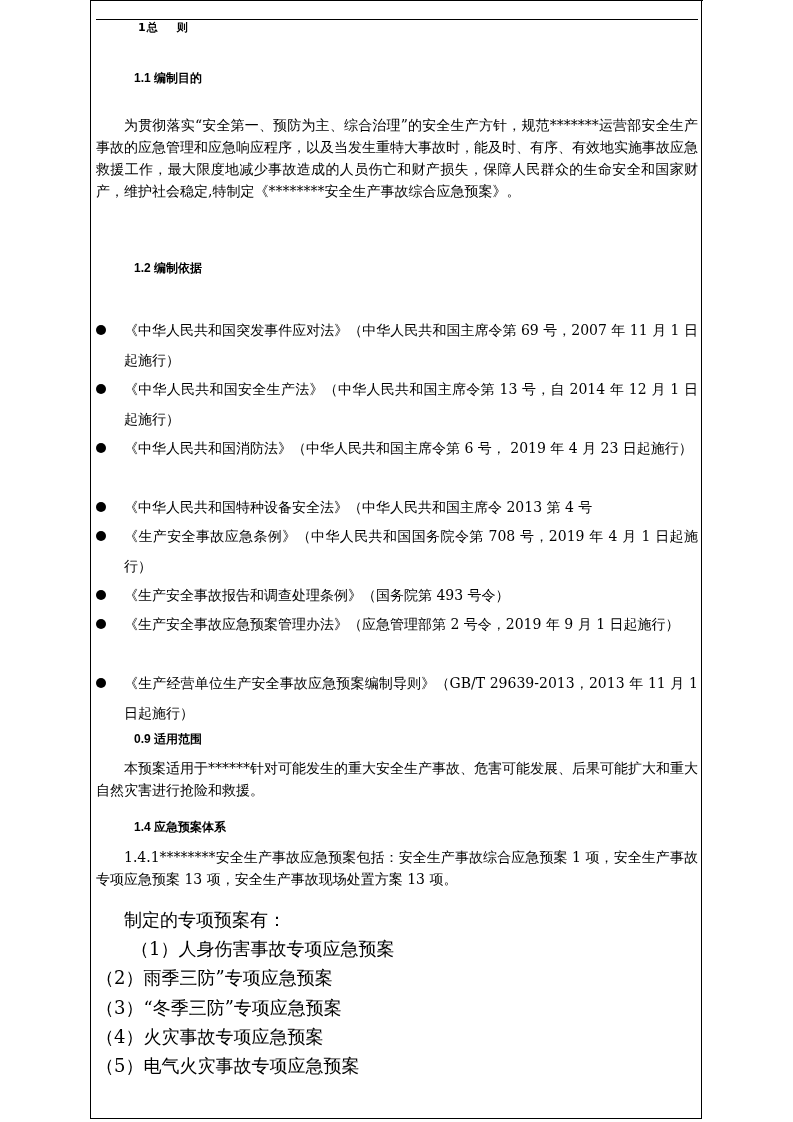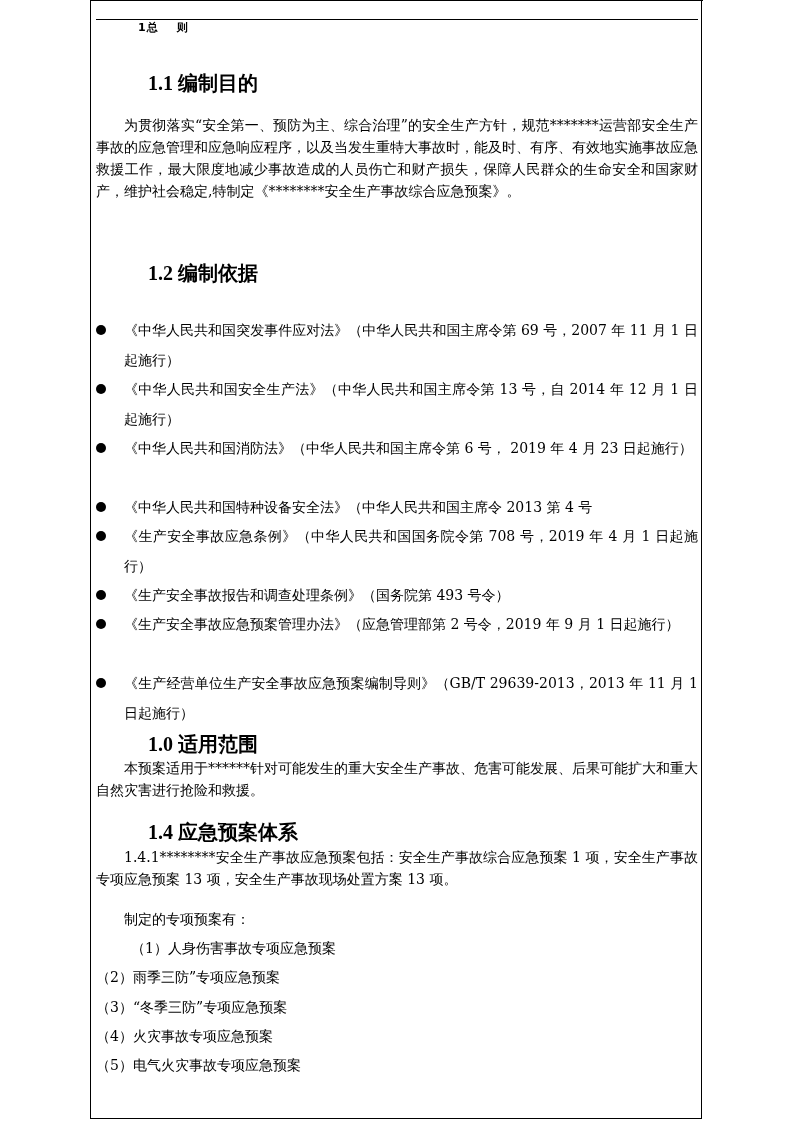--- a/index.html
+++ b/index.html
@@ -6,28 +6,28 @@
   body { width: 793px; height: 1122px; position: relative; overflow: hidden;
          font-family: "DejaVu Serif", "Liberation Serif", serif; color: #000; }
   .page-frame { position: absolute; left: 90px; top: 0px; width: 612px; height: 1119px;
                 border: 1px solid #000; border-top: none; box-sizing: border-box; }
   .page-frame-top { position: absolute; left: 90px; top: 0; width: 613px; height: 1px; background:#000; }
   .header-rule { position: absolute; left: 96px; top: 19px; width: 602px; height: 1px; background: #000; }
   .content { position: absolute; left: 96px; top: 0; width: 602px; }
   .h1 { position: absolute; left: 42px; top: 20px; font-size: 11px; font-weight: bold;
         font-family: "DejaVu Sans", "Liberation Sans", sans-serif; letter-spacing: 1px; }
   .h1 .gap { display: inline-block; width: 18px; }
-  .h2 { position: absolute; left: 52px; font-size: 20px; font-weight: bold;
-        font-family: Liberation Serif, serif; }
+  .h2 { position: absolute; left: 38px; font-size: 12px; font-weight: bold;
+        font-family: Liberation Sans, sans-serif; }
   .para { position: absolute; left: 0; width: 602px; font-size: 14px; line-height: 22px;
           text-align: justify; text-indent: 28px; }
   .bullet-item { position: absolute; left: 0; width: 602px; font-size: 14px; line-height: 29.5px; }
   .bullet-dot { position: absolute; left: 0; top: 9px; width: 10px; height: 10px; border-radius: 50%; background:#000; }
   .bullet-text { position: absolute; left: 28px; width: 574px; text-align: justify; }
-  .plan-item { position: absolute; left: 28px; font-size: 14px; line-height: 29.5px; }
+  .plan-item { position: absolute; left: 28px; font-size: 18px; line-height: 29.5px; }
 </style>
 </head>
 <body>
 
 <div class="page-frame-top"></div>
 <div class="page-frame"></div>
 <div class="header-rule"></div>
 
 <div class="content">
 
@@ -66,21 +66,21 @@
   </div>
   <div class="bullet-item" style="top:610px;">
     <span class="bullet-dot"></span>
     <div class="bullet-text">《生产安全事故应急预案管理办法》（应急管理部第 2 号令，2019 年 9 月 1 日起施行）</div>
   </div>
   <div class="bullet-item" style="top:669px;">
     <span class="bullet-dot"></span>
     <div class="bullet-text">《生产经营单位生产安全事故应急预案编制导则》（GB/T 29639-2013，2013 年 11 月 1 日起施行）</div>
   </div>
 
-  <div class="h2" style="top:731px;">1.0 适用范围</div>
+  <div class="h2" style="top:731px;">0.9 适用范围</div>
   <div class="para" style="top:757px;">本预案适用于******针对可能发生的重大安全生产事故、危害可能发展、后果可能扩大和重大自然灾害进行抢险和救援。</div>
 
   <div class="h2" style="top:819px;text-align:center;">1.4 应急预案体系</div>
   <div class="para" style="top:846px;">1.4.1********安全生产事故应急预案包括：安全生产事故综合应急预案 1 项，安全生产事故专项应急预案 13 项，安全生产事故现场处置方案 13 项。</div>
   <div class="plan-item" style="top:905px;">制定的专项预案有：</div>
   <div class="plan-item" style="top:934px; left:0;margin-left:35px;">（1）人身伤害事故专项应急预案</div>
   <div class="plan-item" style="top:963px; left:0;">（2）雨季三防”专项应急预案</div>
   <div class="plan-item" style="top:993px; left:0;">（3）“冬季三防”专项应急预案</div>
   <div class="plan-item" style="top:1022px; left:0;">（4）火灾事故专项应急预案</div>
   <div class="plan-item" style="top:1051px; left:0;">（5）电气火灾事故专项应急预案</div>

